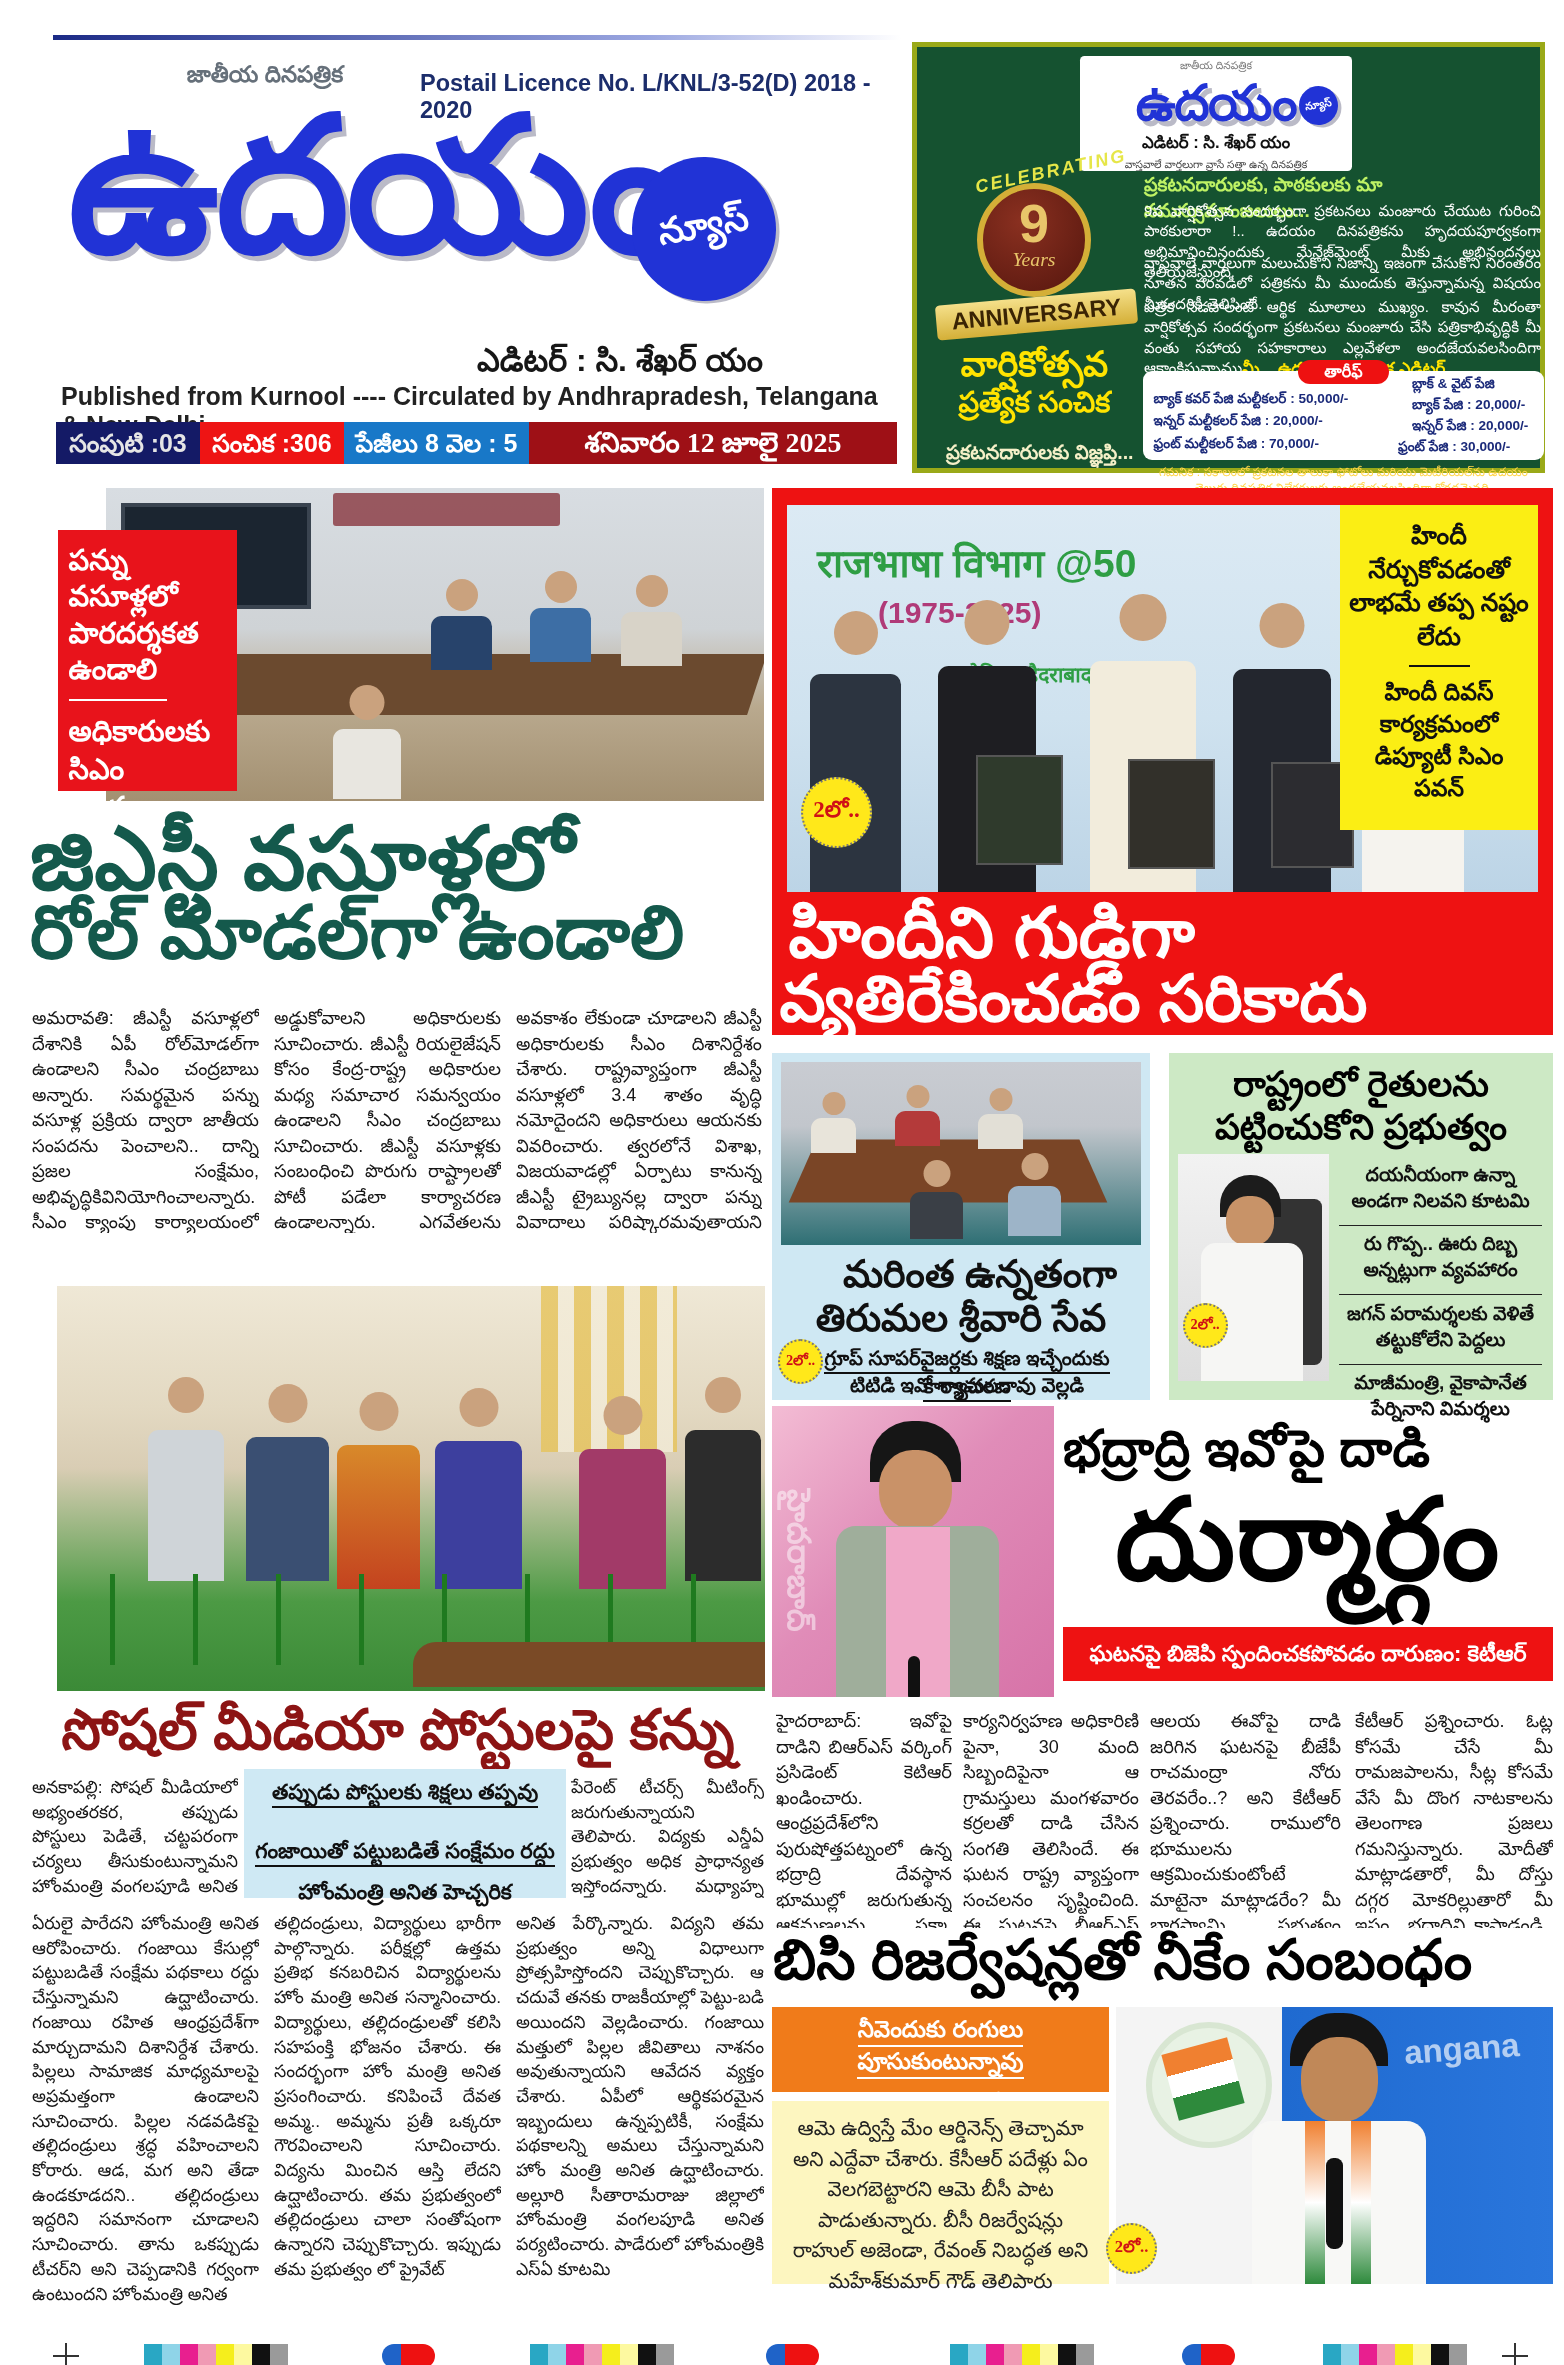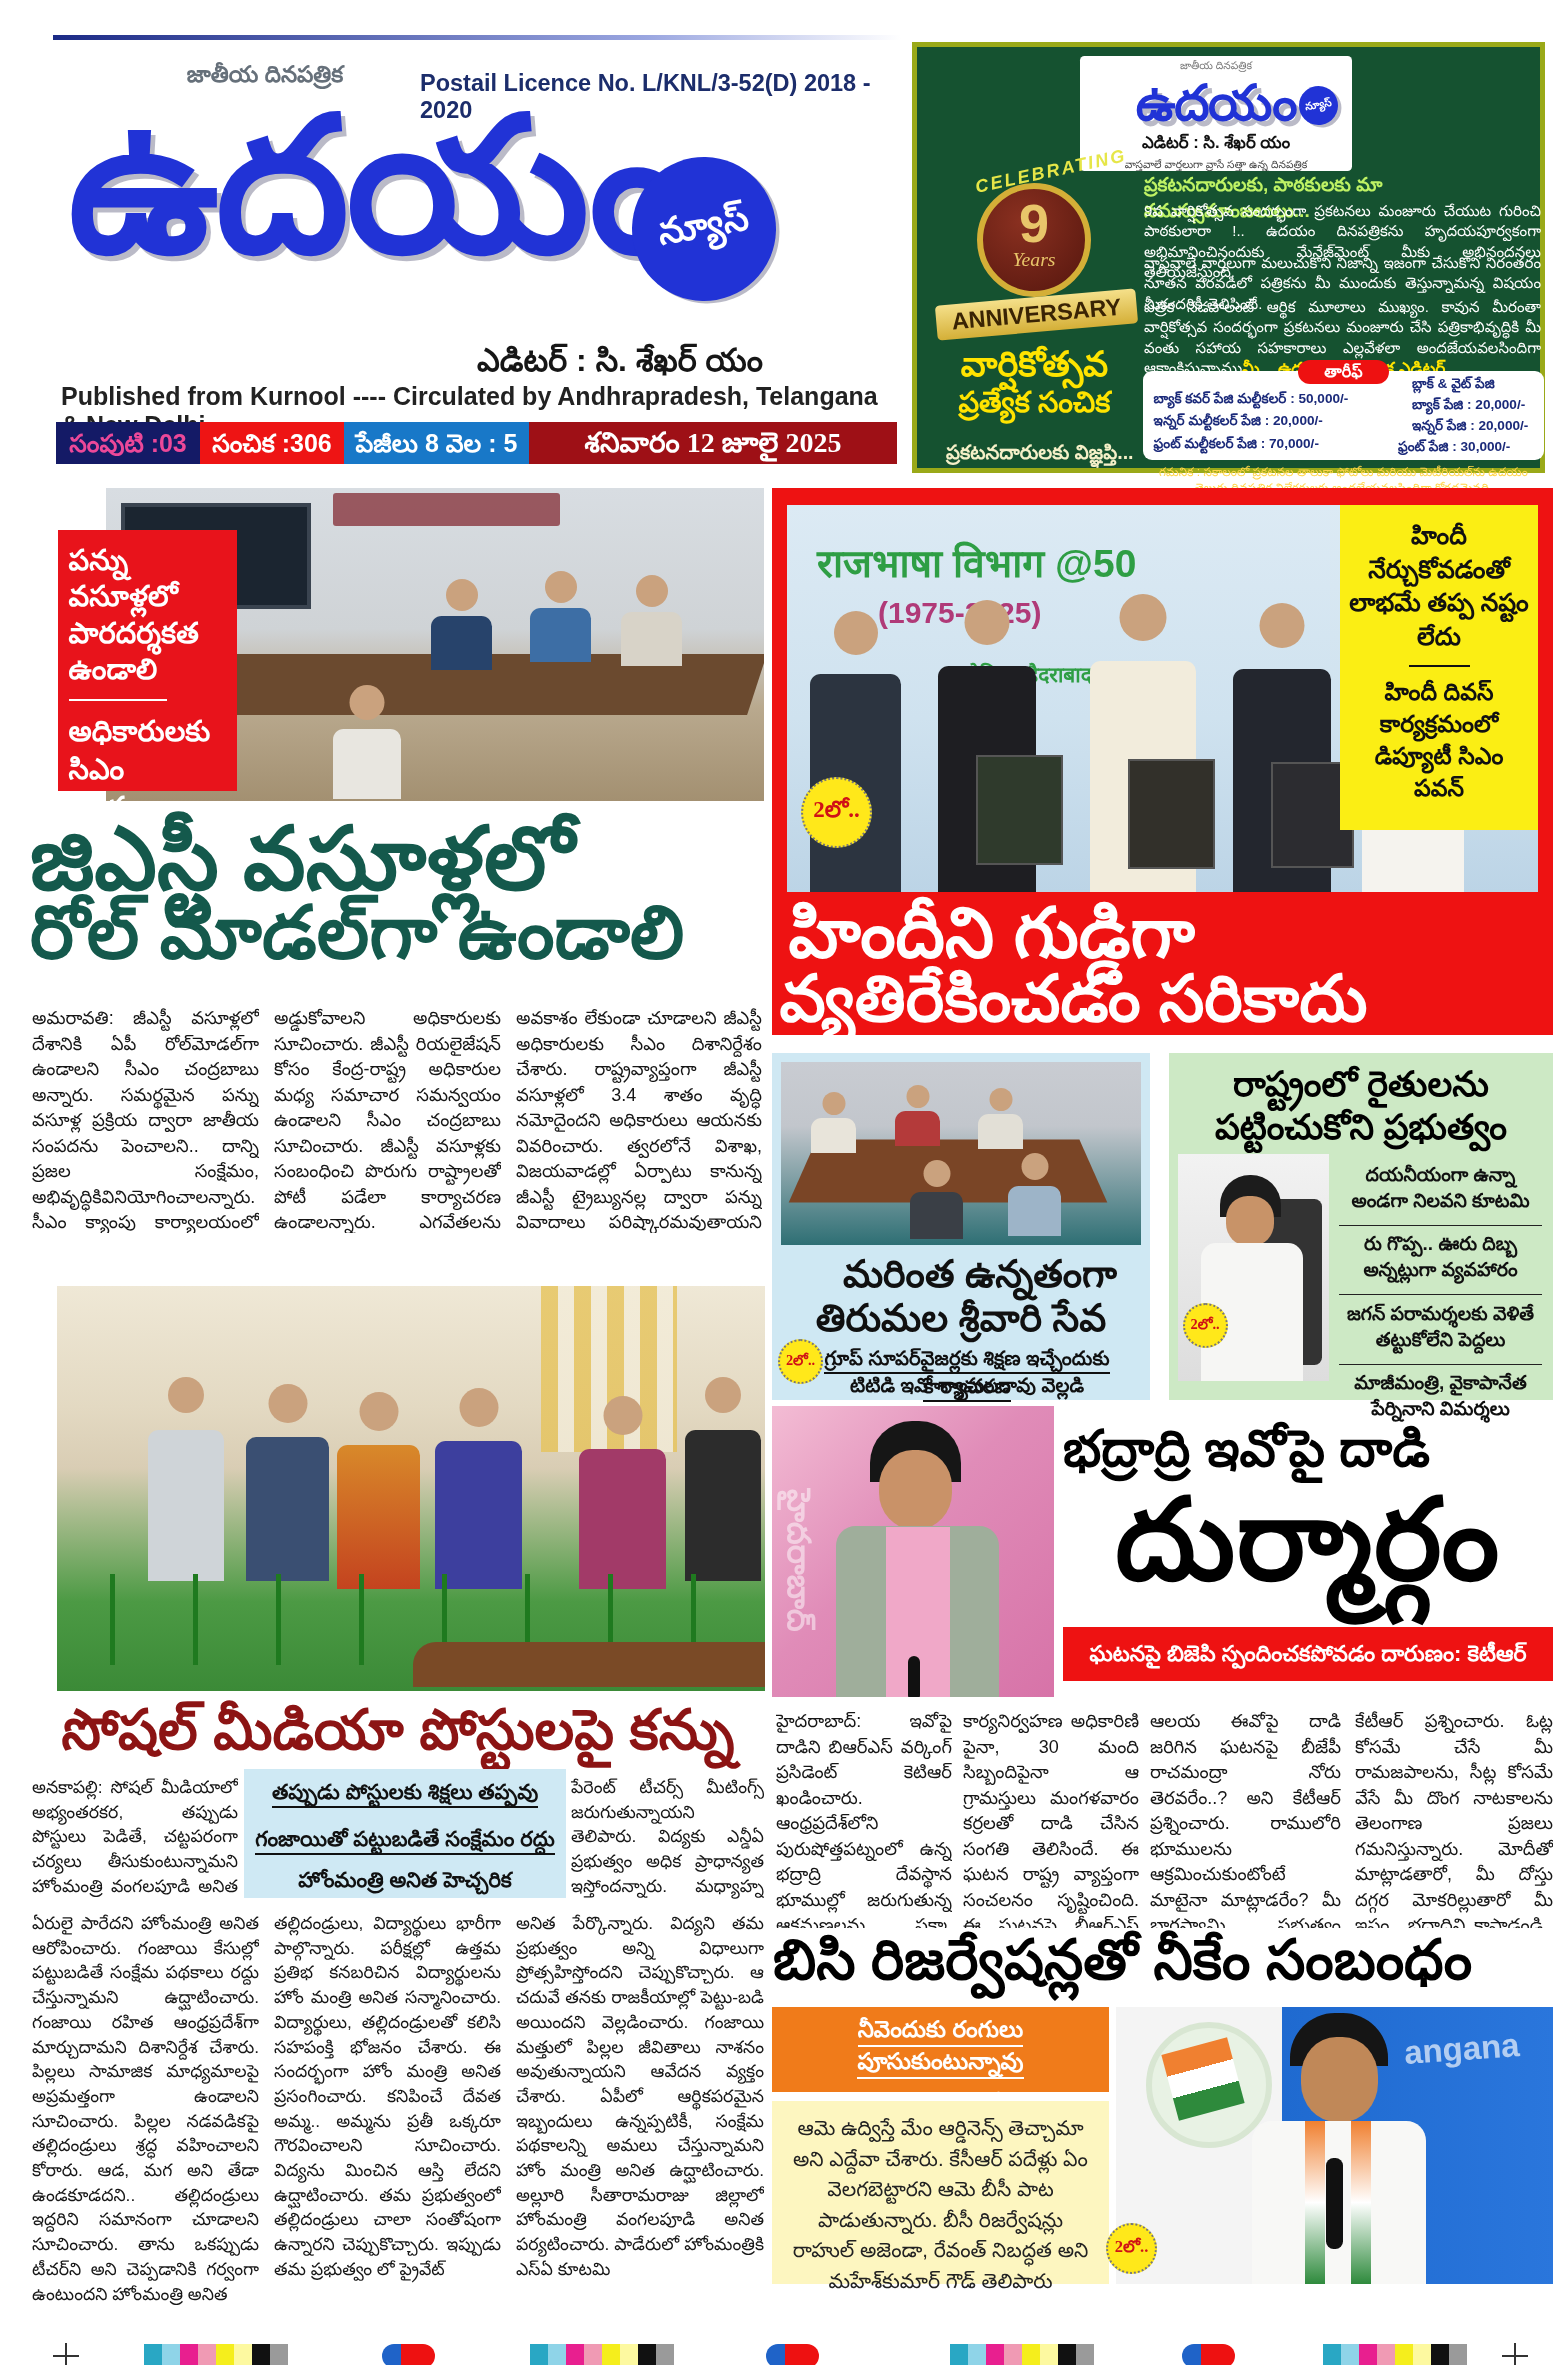--- a/index.html
+++ b/index.html
@@ -38,21 +38,21 @@
 
   <div class="abs" style="left:53px;top:35px;width:848px;height:4.5px;background:linear-gradient(90deg,#1b2a86,#9aa6e0 70%,#fff);"></div>
   <div class="abs c" style="left:106px;top:61px;width:318px;font-size:23px;color:#66707a;font-weight:bold;">జాతీయ దినపత్రిక</div>
   <div class="abs b" style="left:420px;top:70px;width:499px;font-size:23.5px;color:#1c2d6b;">Postail Licence No. L/KNL/3-52(D) 2018 - 2020</div>
   <div class="abs logo-main" style="left:68px;top:73px;font-size:189px;line-height:1.2;">ఉదయం</div>
   <div class="abs reel" style="left:632px;top:157px;width:144px;height:144px;font-size:36px;transform:rotate(-10deg);">న్యూస్</div>
   <div class="abs b" style="left:446px;top:342px;width:348px;font-size:32px;color:#161616;text-align:center;">ఎడిటర్ : సి. శేఖర్ యం</div>
   <div class="abs b" style="left:61px;top:382px;width:840px;font-size:25px;color:#222;">Published from Kurnool ---- Circulated by Andhrapradesh, Telangana &amp; New Delhi</div>
 
   <div class="abs" style="left:56px;top:422px;width:841px;height:42px;background:#9e1016;display:flex;align-items:stretch;">
-    <div class="b c" style="width:144px;background:#141a66;color:#ec4899;font-size:25px;line-height:42px;">సంపుటి :03</div>
+    <div class="b c" style="width:144px;background:#141a66;color:#e5e5e5;font-size:25px;line-height:42px;">సంపుటి :03</div>
     <div class="b c" style="width:144px;background:#ee1414;color:#fff;font-size:25px;line-height:42px;">సంచిక :306</div>
     <div class="b c" style="width:185px;background:#1878c8;color:#fff;font-size:25px;line-height:42px;">పేజీలు 8  వెల : 5</div>
     <div class="b c" style="flex:1;color:#fff;font-size:28px;line-height:42px;font-family:'Liberation Serif',serif;">శనివారం 12 జూలై 2025</div>
   </div>
 
   <div class="abs" style="left:912px;top:42px;width:633px;height:431px;background:#155230;border:5.3px solid #9aa918;box-sizing:border-box;">
     <div class="abs" style="left:163px;top:9px;width:272px;height:115px;background:#fff;border-radius:4.5px;text-align:center;overflow:hidden;">
       <div style="font-size:10.6px;color:#777;margin-top:3px;">జాతీయ దినపత్రిక</div>
       <div style="position:relative;height:59px;">
         <span class="logo-main" style="font-size:50px;letter-spacing:-1.5px;">ఉదయం</span>
@@ -154,21 +154,21 @@
         <div class="body" style="height:151px;background:#cfd4d8;"></div>
       </div>
     <div class="abs" style="left:0;top:288px;width:708px;height:91px;background:repeating-linear-gradient(90deg,transparent 0 53px,#1f7a1f 53px 58px,transparent 58px 83px);"></div>
     <div class="abs" style="left:356px;top:356px;width:352px;height:45px;background:#7a4a26;border-radius:23px 0 0 0;"></div>
   </div>
 
   <div class="abs b c" style="left:29px;top:1699px;width:738px;font-size:56px;color:#8c1414;line-height:1.1;">సోషల్ మీడియా పోస్టులపై కన్ను</div>
   <div class="col" style="left:32px;top:1775px;width:206px;height:125px;font-size:17.4px;">అనకాపల్లి: సోషల్ మీడియాలో అభ్యంతరకర, తప్పుడు పోస్టులు పెడితే, చట్టపరంగా చర్యలు తీసుకుంటున్నామని హోంమంత్రి వంగలపూడి అనిత స్పష్టం చేశారు. గత జగన్ పాలనలో రాష్ట్రంలో గంజాయి విచ్చలవిడిగా</div>
   <div class="abs c" style="left:244px;top:1769px;width:322px;height:129px;background:#cfe9f4;padding-top:10.6px;box-sizing:border-box;">
     <div class="b" style="font-size:21px;color:#111;"><span class="underl">తప్పుడు పోస్టులకు శిక్షలు తప్పవు</span></div>
-    <div class="b" style="font-size:21px;color:#111;margin-top:18px;"><span class="underl">గంజాయితో పట్టుబడితే సంక్షేమం రద్దు</span></div>
+    <div class="b" style="font-size:21px;color:#111;margin-top:30px;"><span class="underl">గంజాయితో పట్టుబడితే సంక్షేమం రద్దు</span></div>
     <div class="b" style="font-size:21px;color:#111;margin-top:12px;">హోంమంత్రి అనిత హెచ్చరిక</div>
   </div>
   <div class="col" style="left:571px;top:1775px;width:193px;height:125px;font-size:17.4px;">పేరెంట్ టీచర్స్ మీటింగ్స్ జరుగుతున్నాయని తెలిపారు. విద్యకు ఎన్డీఏ ప్రభుత్వం అధిక ప్రాధాన్యత ఇస్తోందన్నారు. మధ్యాహ్న భోజన పథకం, హాస్టల్స్‌లో సన్నబియ్యం ఉపయోగిస్తున్నామని హోంమంత్రి</div>
   <div class="col" style="left:32px;top:1911px;width:227px;height:424px;font-size:17.4px;">ఏరులై పారేదని హోంమంత్రి అనిత ఆరోపించారు. గంజాయి కేసుల్లో పట్టుబడితే సంక్షేమ పథకాలు రద్దు చేస్తున్నామని ఉద్ఘాటించారు. గంజాయి రహిత ఆంధ్రప్రదేశ్‌గా మార్చుదామని దిశానిర్దేశ చేశారు. పిల్లలు సామాజిక మాధ్యమాలపై అప్రమత్తంగా ఉండాలని సూచించారు. పిల్లల నడవడికపై తల్లిదండ్రులు శ్రద్ధ వహించాలని కోరారు. ఆడ, మగ అని తేడా ఉండకూడదని.. తల్లిదండ్రులు ఇద్దరిని సమానంగా చూడాలని సూచించారు. తాను ఒకప్పుడు టీచర్‌ని అని చెప్పడానికి గర్వంగా ఉంటుందని హోంమంత్రి అనిత</div>
   <div class="col" style="left:274px;top:1911px;width:227px;height:424px;font-size:17.4px;">తల్లిదండ్రులు, విద్యార్థులు భారీగా పాల్గొన్నారు. పరీక్షల్లో ఉత్తమ ప్రతిభ కనబరిచిన విద్యార్థులను హోం మంత్రి అనిత సన్మానించారు. విద్యార్థులు, తల్లిదండ్రులతో కలిసి సహపంక్తి భోజనం చేశారు. ఈ సందర్భంగా హోం మంత్రి అనిత ప్రసంగించారు. కనిపించే దేవత అమ్మ.. అమ్మను ప్రతీ ఒక్కరూ గౌరవించాలని సూచించారు. విద్యను మించిన ఆస్తి లేదని ఉద్ఘాటించారు. తమ ప్రభుత్వంలో తల్లిదండ్రులు చాలా సంతోషంగా ఉన్నారని చెప్పుకొచ్చారు. ఇప్పుడు తమ ప్రభుత్వం లో ప్రైవేట్</div>
   <div class="col" style="left:516px;top:1911px;width:248px;height:424px;font-size:17.4px;">అనిత పేర్కొన్నారు. విద్యని తమ ప్రభుత్వం అన్ని విధాలుగా ప్రోత్సహిస్తోందని చెప్పుకొచ్చారు. ఆ చదువే తనకు రాజకీయాల్లో పెట్టు-బడి అయిందని వెల్లడించారు. గంజాయి మత్తులో పిల్లల జీవితాలు నాశనం అవుతున్నాయని ఆవేదన వ్యక్తం చేశారు. ఏపీలో ఆర్థికపరమైన ఇబ్బందులు ఉన్నప్పటికీ, సంక్షేమ పథకాలన్ని అమలు చేస్తున్నామని హోం మంత్రి అనిత ఉద్ఘాటించారు. అల్లూరి సీతారామరాజు జిల్లాలో హోంమంత్రి వంగలపూడి అనిత పర్యటించారు. పాడేరులో హోంమంత్రికి ఎస్ఏ కూటమి</div>
 
   <div class="abs" style="left:772px;top:488px;width:781px;height:547px;background:#ee1212;">
     <div class="photo" style="left:15px;top:17.4px;width:751px;height:387px;background:linear-gradient(180deg,#dceaf4 0%,#cfe2ef 55%,#bcd4e6 100%);">
       <div class="abs b" style="left:30px;top:30px;font-size:39px;color:#2e9e44;">राजभाषा विभाग @50</div>

